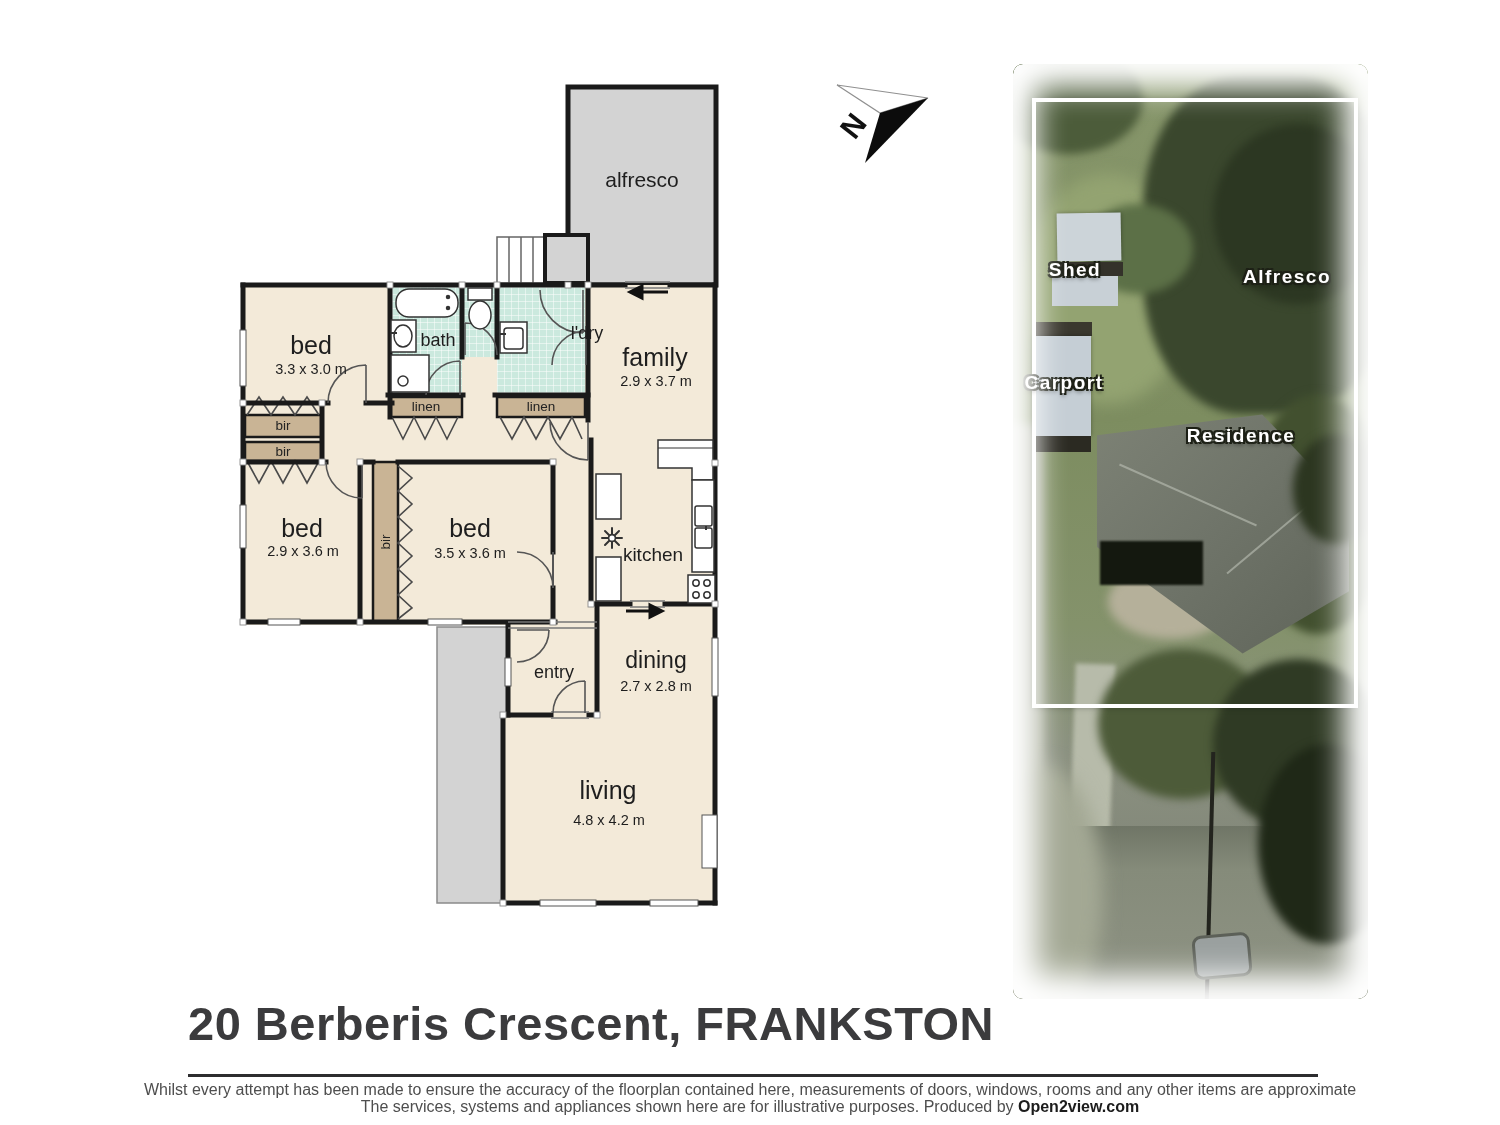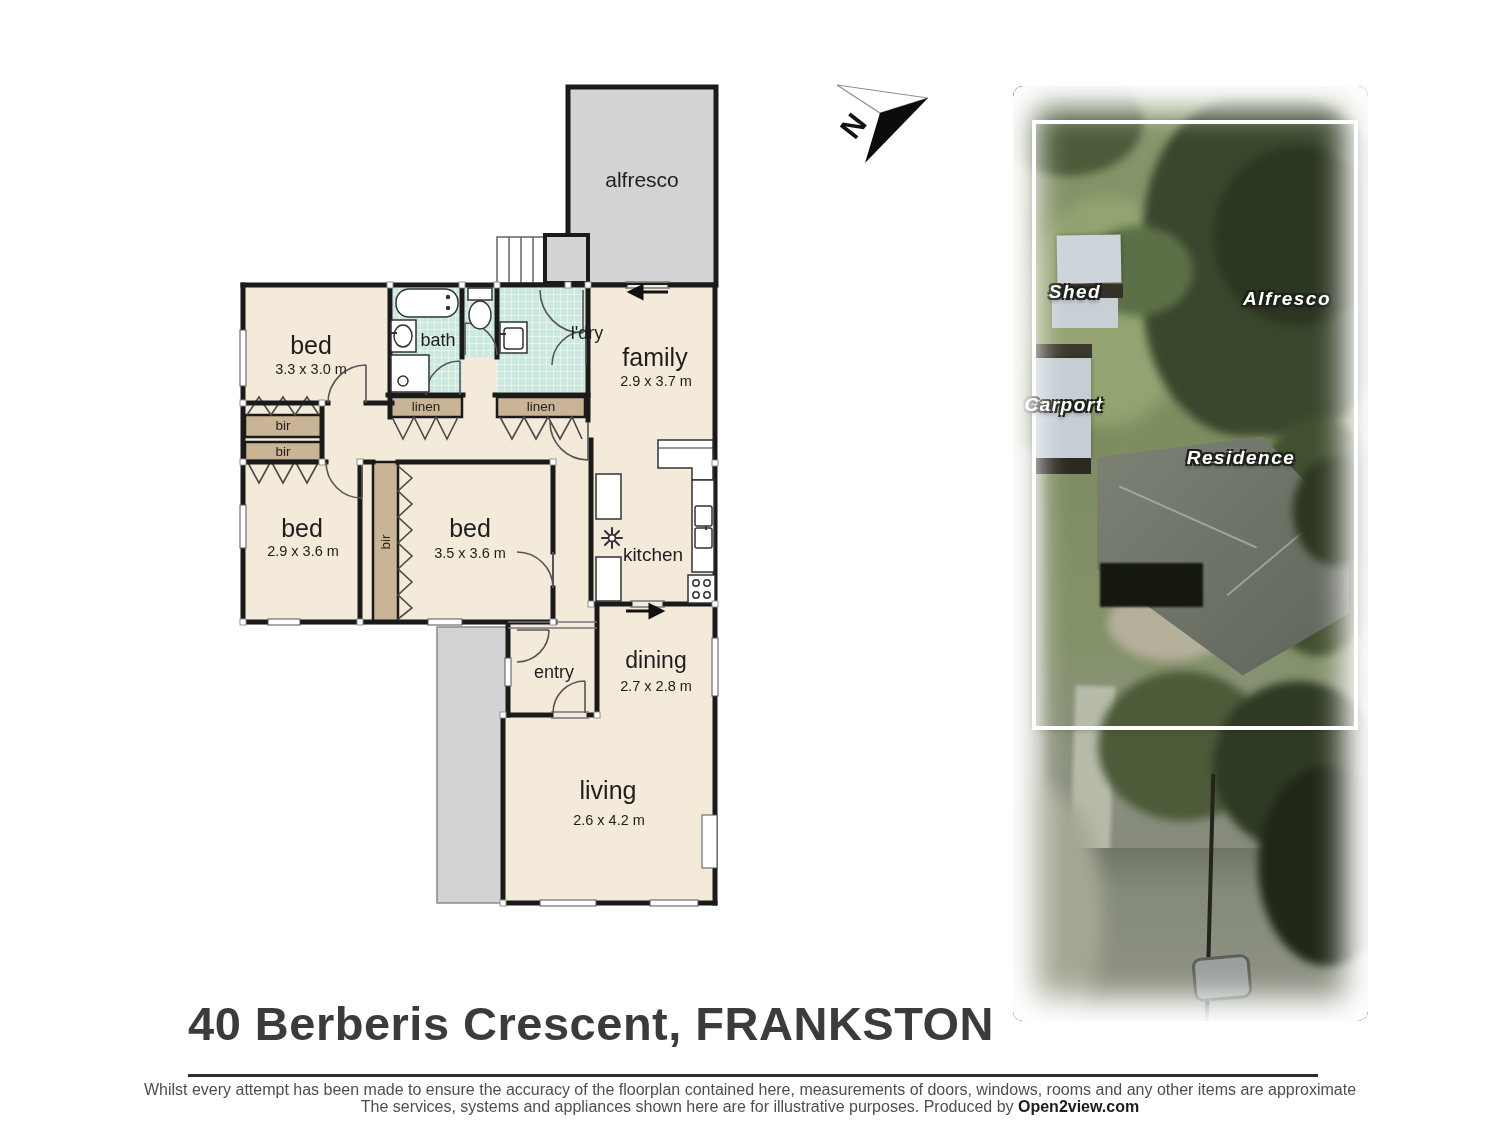--- a/index.html
+++ b/index.html
@@ -8,23 +8,23 @@
   
   .plan-label{position:absolute;transform:translate(-50%,-50%);color:#1e1e1e;white-space:nowrap;
               text-align:center;line-height:1;}
   .room-name{font-size:25px;}
   .room-name.md{font-size:21px;}
   .room-name.sm{font-size:18px;}
   .room-dim{font-size:14.5px;}
   .closet-label{font-size:13.5px;color:#222;}
   .rot90{transform:translate(-50%,-50%) rotate(-90deg);}
   
-  #aerial{position:absolute;left:1013px;top:86px;width:355px;height:935px;border-radius:10px;
+  #aerial{position:absolute;left:1013px;top:64px;width:355px;height:935px;border-radius:10px;
           overflow:hidden;background:linear-gradient(180deg,#87966b 0%,#7d8d60 38%,#84926b 60%,
-          #8b9180 74%,#83887a 84%,#98a087 100%);font-style:italic;}
+          #8b9180 74%,#83887a 84%,#98a087 100%);}
   .blob{position:absolute;border-radius:50%;filter:blur(4px);}
   .b1{left:-20px;top:-20px;width:150px;height:110px;background:#4c5c3a;}
   .b2{left:130px;top:10px;width:250px;height:340px;background:#3a472d;border-radius:40%;}
   .b3{left:200px;top:60px;width:170px;height:180px;background:#2c3722;}
   .b4{left:235px;top:330px;width:140px;height:240px;background:#42502f;}
   .b5{left:70px;top:140px;width:110px;height:90px;background:#5c7047;}
   .b6{left:10px;top:110px;width:170px;height:230px;background:#93a371;filter:blur(8px);}
   .b7{left:85px;top:585px;width:170px;height:150px;background:#4d5b39;}
   .b8{left:200px;top:595px;width:170px;height:170px;background:#2f3a24;}
   .b9{left:245px;top:680px;width:140px;height:200px;background:#1f2817;}
@@ -300,21 +300,21 @@
   <div class="plan-label room-dim" style="left:470px;top:553px;">3.5 x 3.6 m</div>
 
   <div class="plan-label room-name sm" style="left:653px;top:538px;font-size:19px;margin-top:16px;">kitchen</div>
 
   <div class="plan-label room-name sm" style="left:554px;top:672px;">entry</div>
 
   <div class="plan-label room-name" style="left:656px;top:660px;font-size:23px;">dining</div>
   <div class="plan-label room-dim" style="left:656px;top:686px;">2.7 x 2.8 m</div>
 
   <div class="plan-label room-name" style="left:608px;top:790px;">living</div>
-  <div class="plan-label room-dim" style="left:609px;top:820px;">2.6 x 4.2 m</div>
+  <div class="plan-label room-dim" style="left:609px;top:820px;">4.8 x 4.2 m</div>
 
   <div id="aerial">
     <div class="blob b6"></div>
     <div class="blob b1"></div>
     <div class="blob b2"></div>
     <div class="blob b3"></div>
     <div class="blob b4"></div>
     <div class="blob b5"></div>
     <div class="kerb"></div>
     <div class="driveway"></div>
@@ -340,19 +340,19 @@
     <div class="boundary"></div>
 
     <div class="aerial-label" style="left:62px;top:206px;">Shed</div>
     <div class="aerial-label" style="left:274px;top:213px;">Alfresco</div>
     <div class="aerial-label" style="left:51px;top:319px;">Carport</div>
     <div class="aerial-label" style="left:228px;top:372px;">Residence</div>
 
     <div class="feather"></div>
   </div>
 
-  <div id="title">40 Berberis Crescent, FRANKSTON</div>
+  <div id="title">20 Berberis Crescent, FRANKSTON</div>
   <div id="rule"></div>
   <div id="disclaimer">
     <div>Whilst every attempt has been made to ensure the accuracy of the floorplan contained here, measurements of doors, windows, rooms and any other items are approximate</div>
     <div><span>The services, systems and appliances shown here are for illustrative purposes.   Produced by </span><b>Open2view.com</b></div>
   </div>
 </div>
 
 </body></html>

